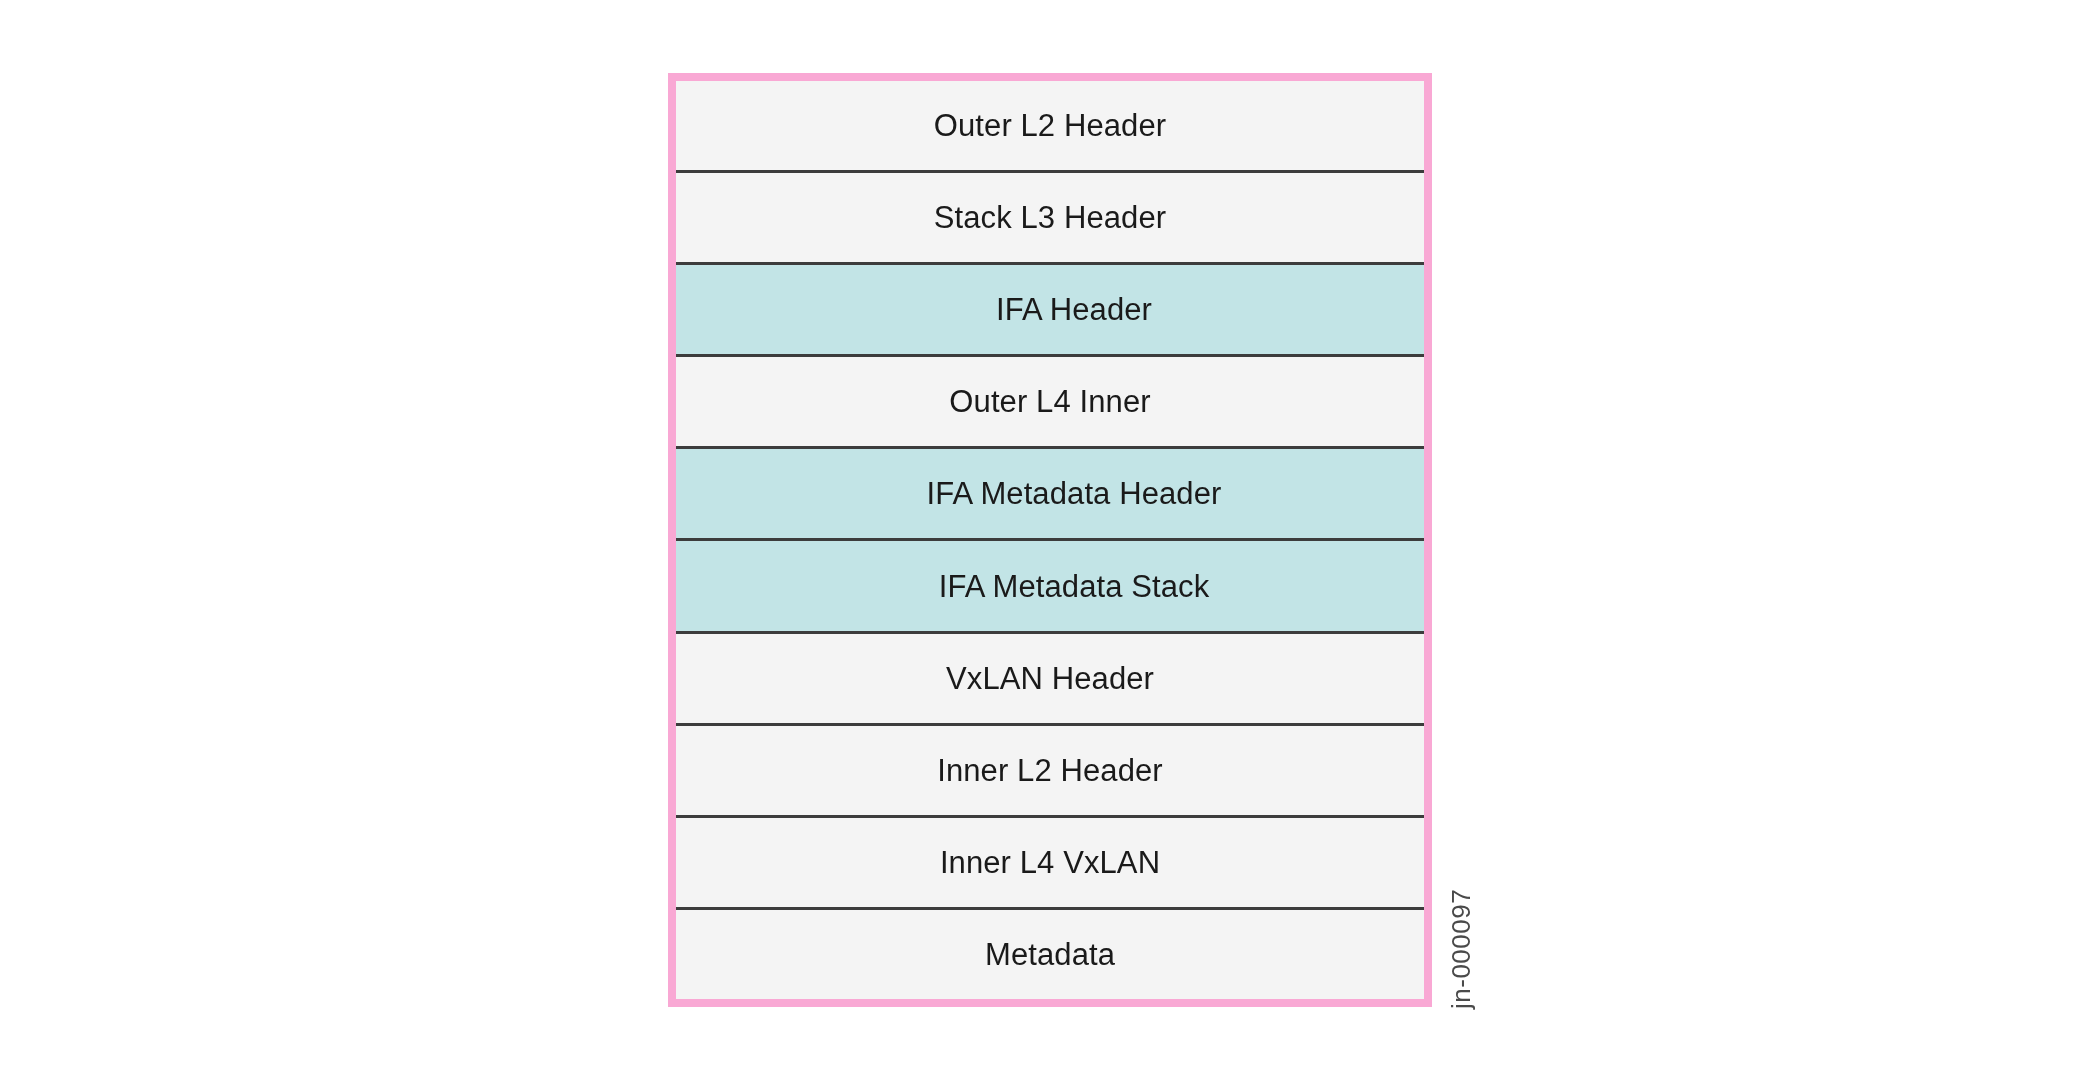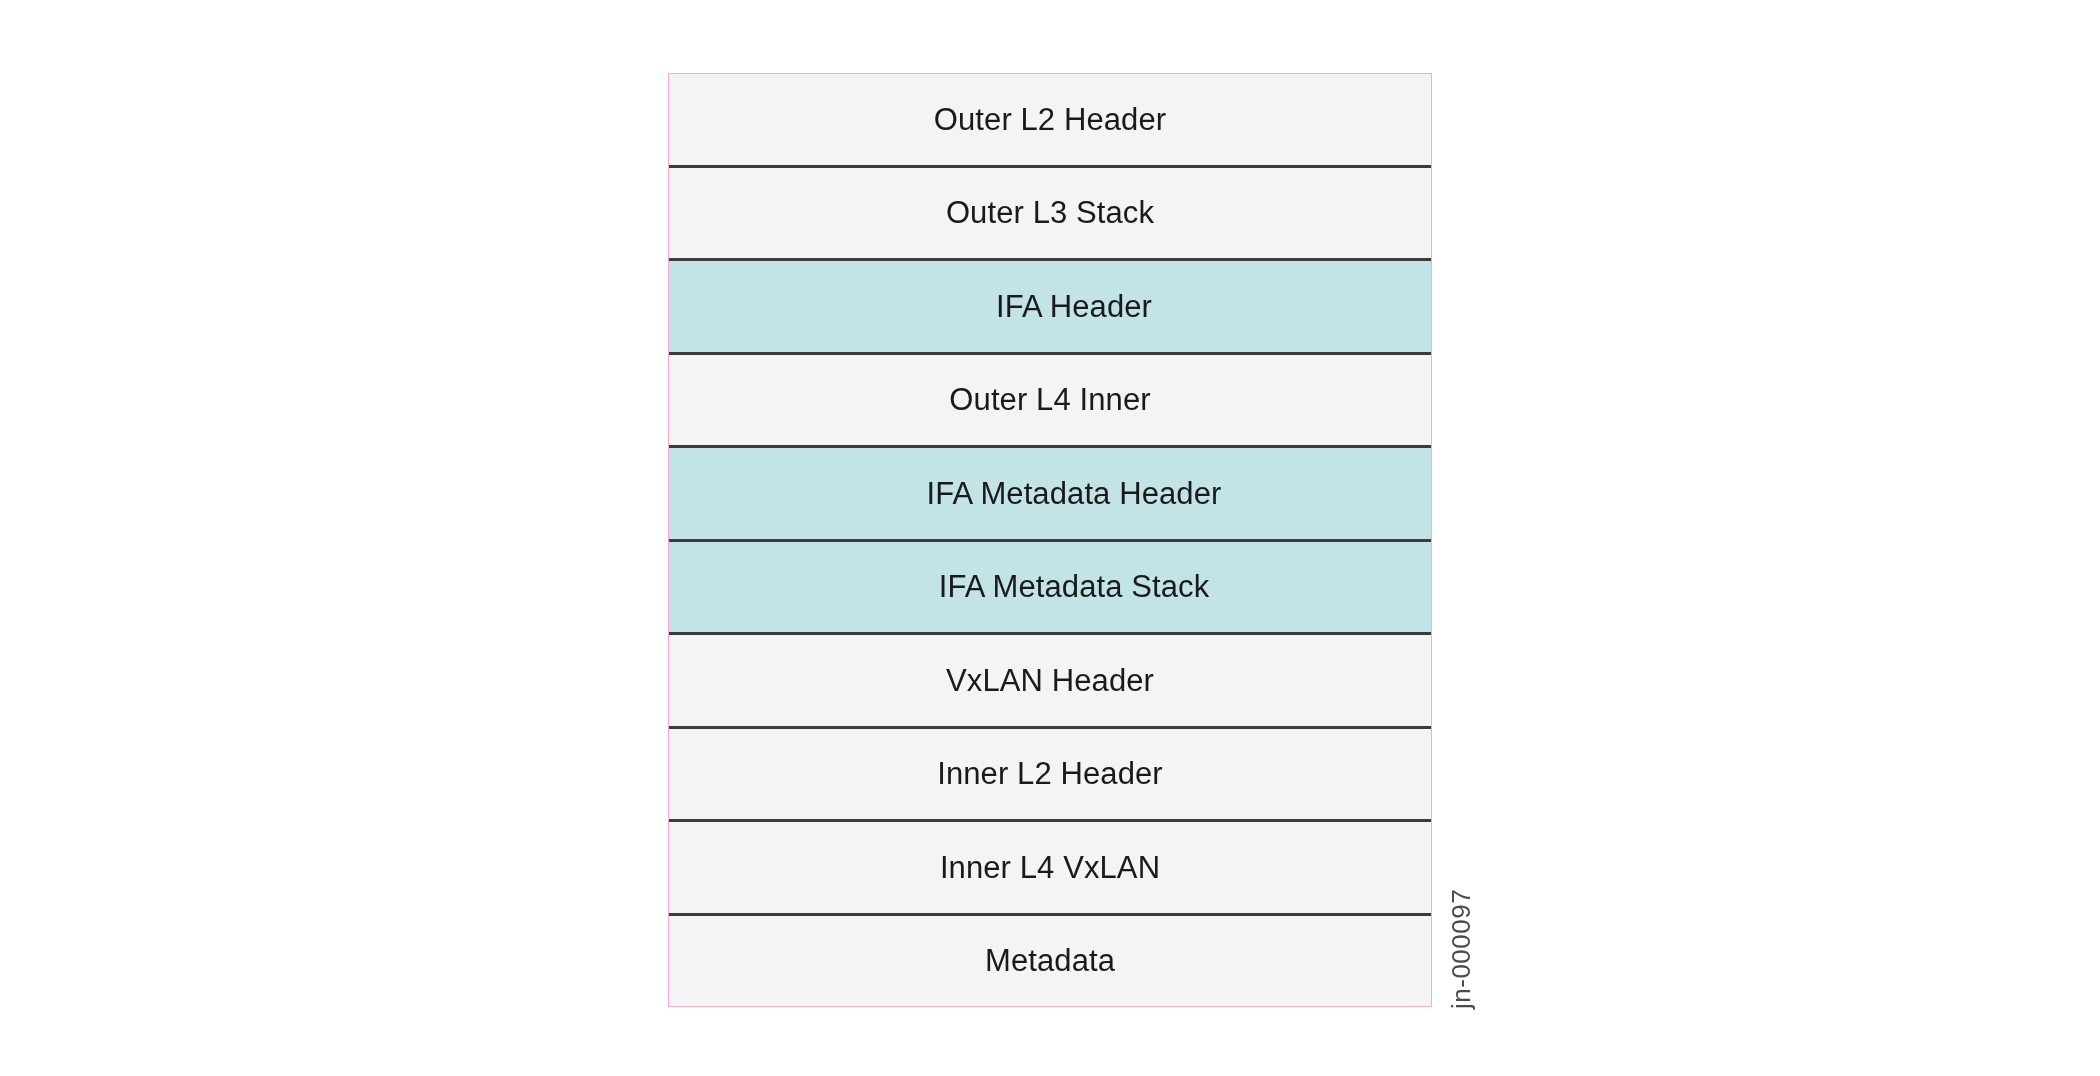--- a/index.html
+++ b/index.html
@@ -24,21 +24,21 @@
   
   #packet-stack {
     position: absolute;
     left: 668px;
     top: 73px;
     width: 764px;
     height: 934px;
     box-sizing: border-box;
     display: flex;
     flex-direction: column;
-    border: 1px solid #f9a8d4;
+    border: 8px solid #f9a8d4;
     background: #3c3c3c;
     gap: 3px;
   }
   .packet-row {
     flex: 1 1 0;
     min-height: 0;
     display: flex;
     align-items: center;
     justify-content: center;
     box-sizing: border-box;
@@ -87,21 +87,21 @@
 </head>
 <body>
 
 <div id="canvas">
 
   <div id="packet-stack">
       <div class="packet-row">
         <span class="packet-label">Outer L2 Header</span>
       </div>
       <div class="packet-row">
-        <span class="packet-label">Outer L3 Stack</span>
+        <span class="packet-label">Stack L3 Header</span>
       </div>
       <div class="packet-row highlight">
         <span class="packet-label">IFA Header</span>
       </div>
       <div class="packet-row">
         <span class="packet-label">Outer L4 Inner</span>
       </div>
       <div class="packet-row highlight">
         <span class="packet-label">IFA Metadata Header</span>
       </div>

